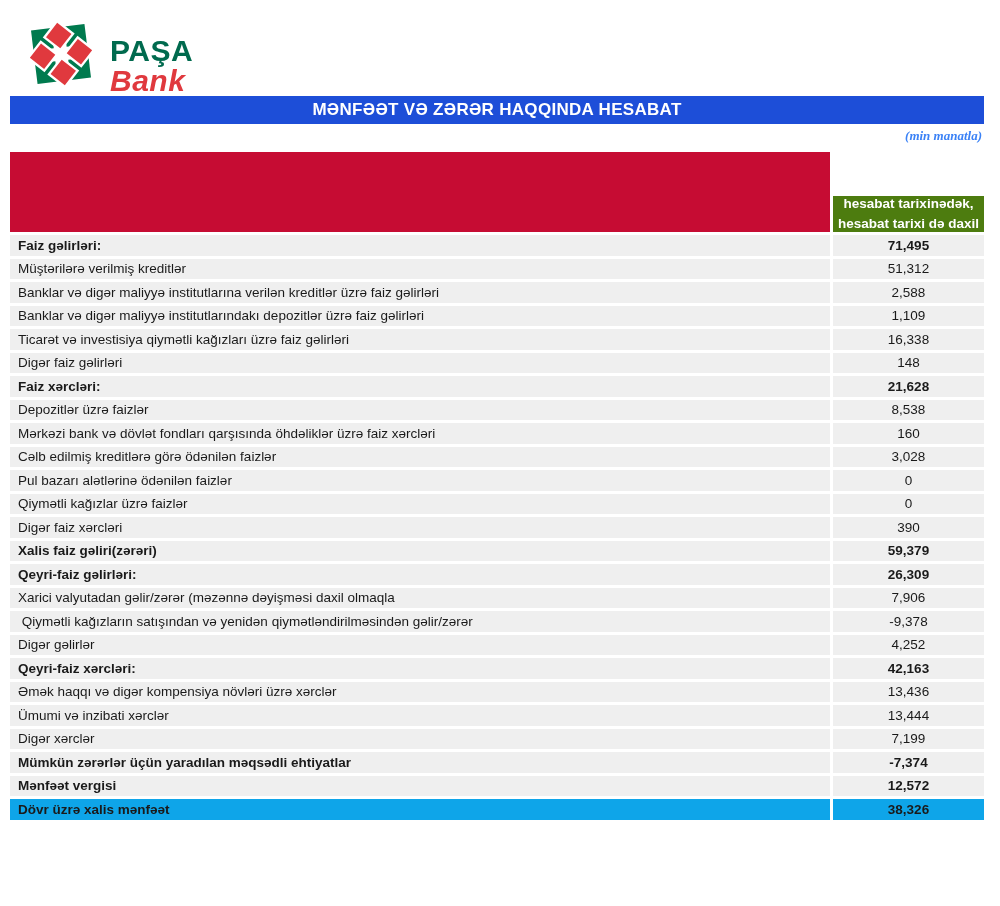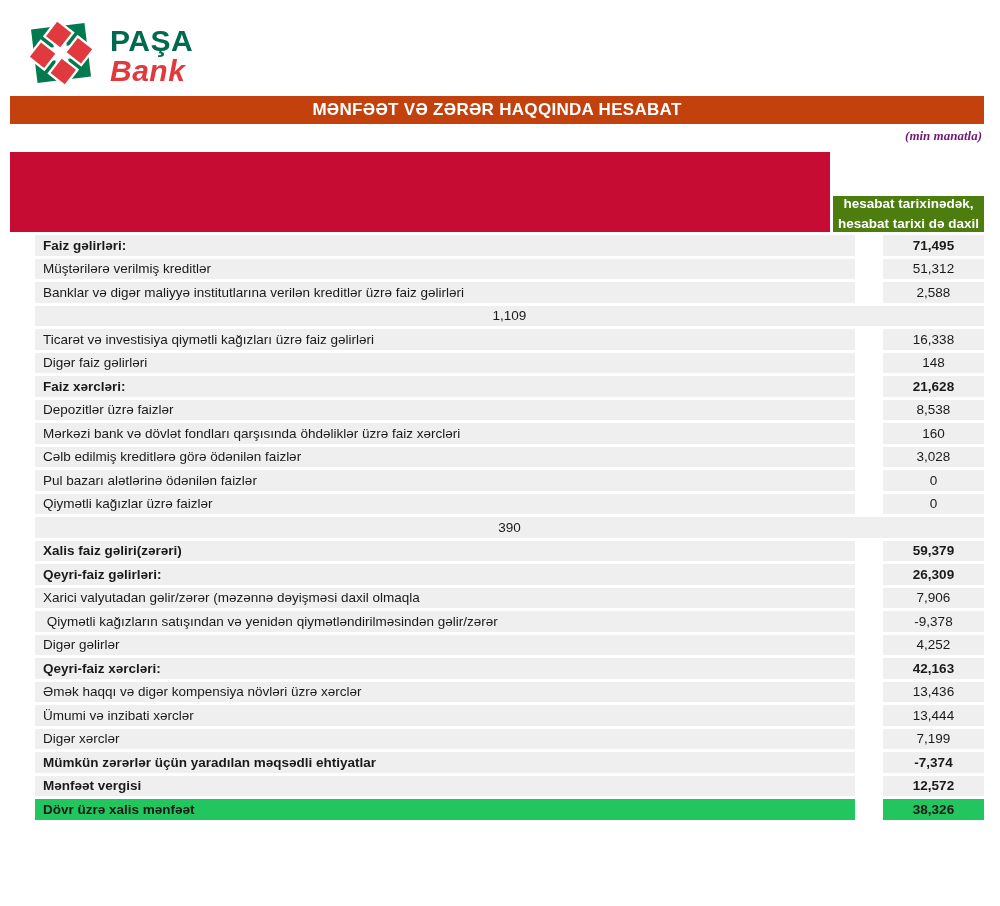--- a/index.html
+++ b/index.html
@@ -5,60 +5,60 @@
   html, body { margin: 0; padding: 0; background: #ffffff; }
   body {
     width: 1000px; height: 906px;
     font-family: "Liberation Sans", sans-serif;
     color: #1a1a1a;
     overflow: hidden;
   }
   .page { padding: 8px 16px 0 10px; }
 
   
-  .brand { display: flex; align-items: center; height: 88px; margin-left: 12px; }
+  .brand { display: flex; align-items: flex-end; height: 88px; margin-left: 12px; }
   .brand-mark { flex: none; margin-top: 2px; }
   .brand-text { margin-left: 10px; margin-top: 8px; font-weight: bold; font-size: 30px; line-height: 30px; letter-spacing: 0.5px; }
   .brand-pasa { color: #006A4E; }
   .brand-bank { color: #E0393E; font-style: italic; }
 
   
   .banner {
     height: 28px; line-height: 28px;
-    background: #c2410c; color: #ffffff;
+    background: #1d4ed8; color: #ffffff;
     font-weight: bold; font-size: 17px; letter-spacing: 0.3px;
     text-align: center;
   }
 
   
   .unit-note {
     height: 18px; margin-top: 4px; padding-right: 2px;
     text-align: right;
     font-family: "Liberation Serif", serif;
     font-style: italic; font-weight: bold; font-size: 13px;
-    color: #701a75;
+    color: #3b82f6;
   }
 
   
   .report-table { margin-top: 6px; }
   .thead { display: flex; gap: 3px; height: 80px; }
   .th-label { flex: none; width: 820px; background: #C60C33; }
   .th-value {
     flex: 1; background: #4d7c0f; color: #ffffff;
     font-weight: bold; font-size: 13.5px; line-height: 1.45;
     display: flex; align-items: center; justify-content: center;
     text-align: center; padding: 0 4px; box-sizing: border-box; margin-top: 44px;
   }
   .tbody { display: block; }
   .row { display: flex; gap: 3px; height: 20.5px; margin-top: 3px; }
-  .cell { background: #EFEFEF; display: flex; align-items: center; box-sizing: border-box; font-size: 13.5px; margin-left: 25px; }
+  .cell { background: #EFEFEF; display: flex; align-items: center; box-sizing: border-box; font-size: 13.5px; }
   .cell.label { flex: none; width: 820px; padding-left: 8px; white-space: pre; overflow: hidden; }
   .cell.value { flex: 1; justify-content: center; }
   .row.bold .cell { font-weight: bold; }
-  .row.dark .cell { background: #22c55e; }
+  .row.dark .cell { background: #0ea5e9; }
 </style>
 </head>
 <body>
 
 <div class="page">
 
   <div class="brand">
     <svg class="brand-mark" width="78" height="84" viewBox="0 0 84 84" xmlns="http://www.w3.org/2000/svg">
       <g transform="rotate(-7 42 42)">
         <rect x="13" y="13" width="22" height="22" fill="#007A4E"></rect>
@@ -98,20 +98,21 @@
     <div class="cell label">Müştərilərə verilmiş kreditlər</div>
     <div class="cell value">51,312</div>
   </div>
 
   <div class="row">
     <div class="cell label">Banklar və digər maliyyə institutlarına verilən kreditlər üzrə faiz gəlirləri</div>
     <div class="cell value">2,588</div>
   </div>
 
   <div class="row">
+    <div class="cell label">Banklar və digər maliyyə institutlarındakı depozitlər üzrə faiz gəlirləri</div>
     <div class="cell value">1,109</div>
   </div>
 
   <div class="row">
     <div class="cell label">Ticarət və investisiya qiymətli kağızları üzrə faiz gəlirləri</div>
     <div class="cell value">16,338</div>
   </div>
 
   <div class="row">
     <div class="cell label">Digər faiz gəlirləri</div>
@@ -142,20 +143,21 @@
     <div class="cell label">Pul bazarı alətlərinə ödənilən faizlər</div>
     <div class="cell value">0</div>
   </div>
 
   <div class="row">
     <div class="cell label">Qiymətli kağızlar üzrə faizlər</div>
     <div class="cell value">0</div>
   </div>
 
   <div class="row">
+    <div class="cell label">Digər faiz xərcləri</div>
     <div class="cell value">390</div>
   </div>
 
   <div class="row bold">
     <div class="cell label">Xalis faiz gəliri(zərəri)</div>
     <div class="cell value">59,379</div>
   </div>
 
   <div class="row bold">
     <div class="cell label">Qeyri-faiz gəlirləri:</div>

